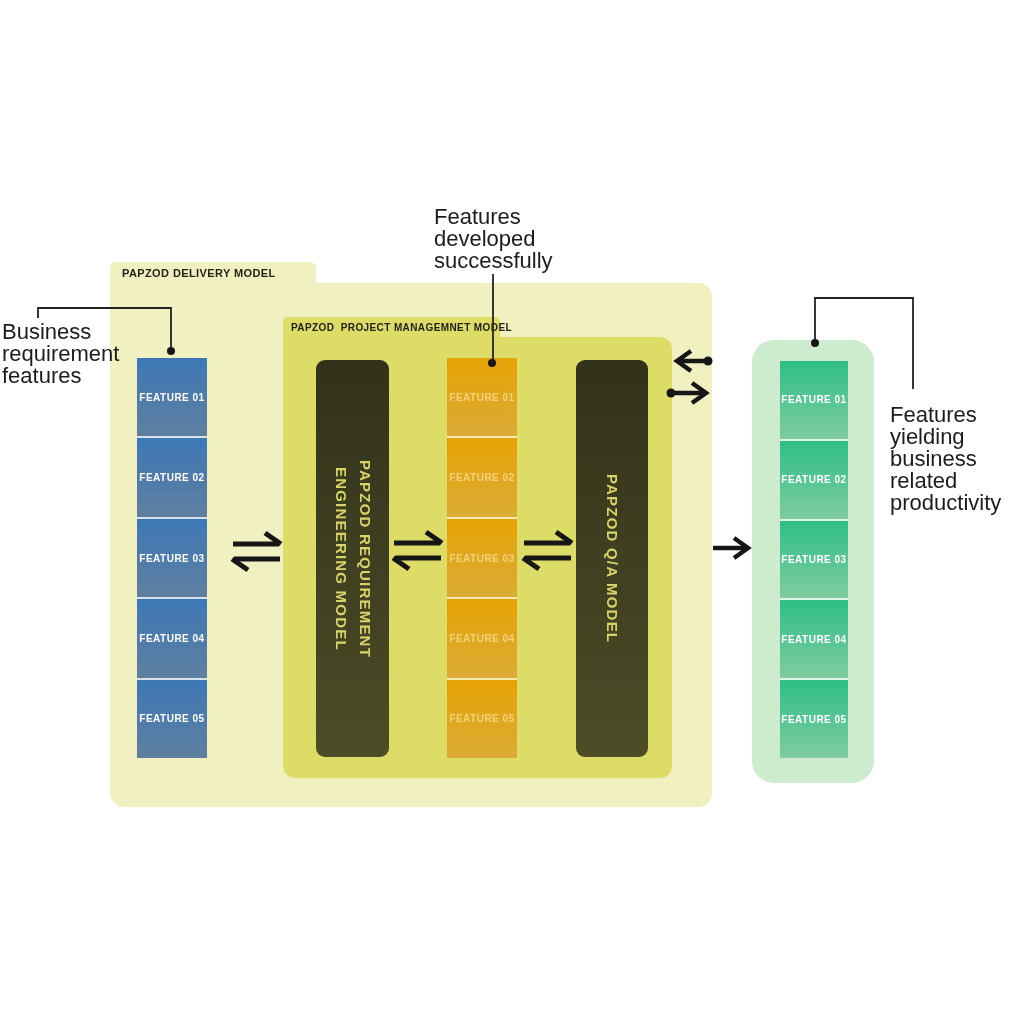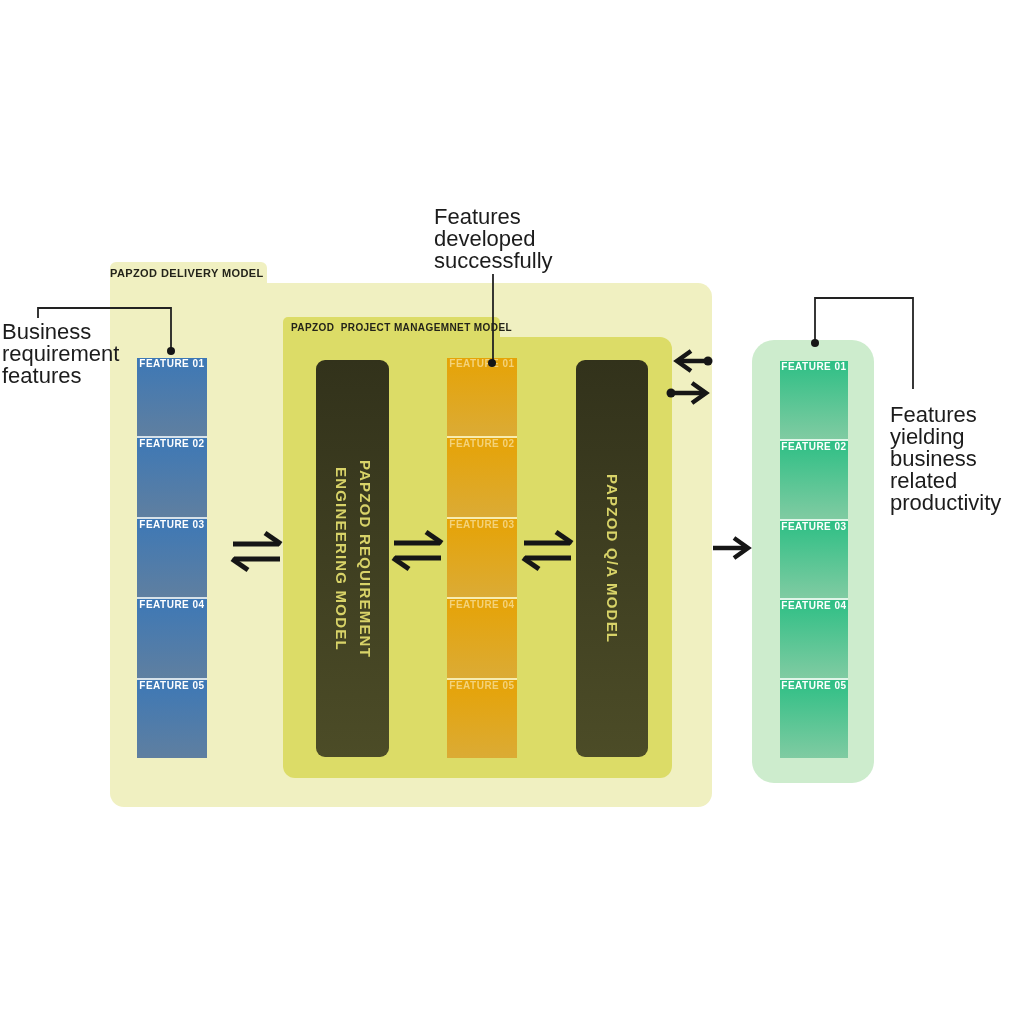--- a/index.html
+++ b/index.html
@@ -4,23 +4,23 @@
 <style>
   html,body{margin:0;padding:0;}
   body{
     width:1024px;height:1024px;background:#ffffff;
     font-family:"Liberation Sans",sans-serif;position:relative;overflow:hidden;
   }
   .canvas{position:absolute;inset:0;}
 
   
   .outer-tab{
-    position:absolute;left:110px;top:262px;width:157px;height:22px;
+    position:absolute;left:110px;top:262px;width:206px;height:22px;
     background:var(--outer_bg);border-radius:6px 6px 0 0;
-    display:flex;align-items:center;box-sizing:border-box;text-align:center;
+    display:flex;align-items:center;padding-left:12px;box-sizing:border-box;text-align:center;
   }
   .outer-body{
     position:absolute;left:110px;top:283px;width:602px;height:524px;
     background:var(--outer_bg);border-radius:0 14px 14px 14px;
   }
   
   .inner-tab{
     position:absolute;left:283px;top:317px;width:217px;height:21px;
     background:var(--inner_bg);border-radius:5px 5px 0 0;
     display:flex;align-items:center;padding-left:8px;box-sizing:border-box;
@@ -31,21 +31,21 @@
   }
   .tab-label{
     font-weight:bold;color:#23231a;letter-spacing:.4px;white-space:pre;
   }
   .outer-tab .tab-label{font-size:11px;}
   .inner-tab .tab-label{font-size:10px;}
 
   
   .stack{position:absolute;display:flex;flex-direction:column;}
   .stack .feature-box{
-    flex:1;display:flex;justify-content:center;
+    flex:1;display:flex;align-items:center;justify-content:center;
   }
   .stack .feature-box span{
     font-size:10px;font-weight:bold;letter-spacing:.5px;color:#fff;
   }
   .stack-blue{left:137px;top:358px;width:70px;height:400px;}
   .stack-blue .feature-box{background:linear-gradient(to bottom,var(--blue_top),var(--blue_bottom));}
   .stack-blue .feature-box + .feature-box{border-top:2px solid rgba(235,242,246,.85);}
 
   .stack-orange{left:447px;top:358px;width:70px;height:400px;}
   .stack-orange .feature-box{background:linear-gradient(to bottom,var(--orange_top),var(--orange_bottom));}

